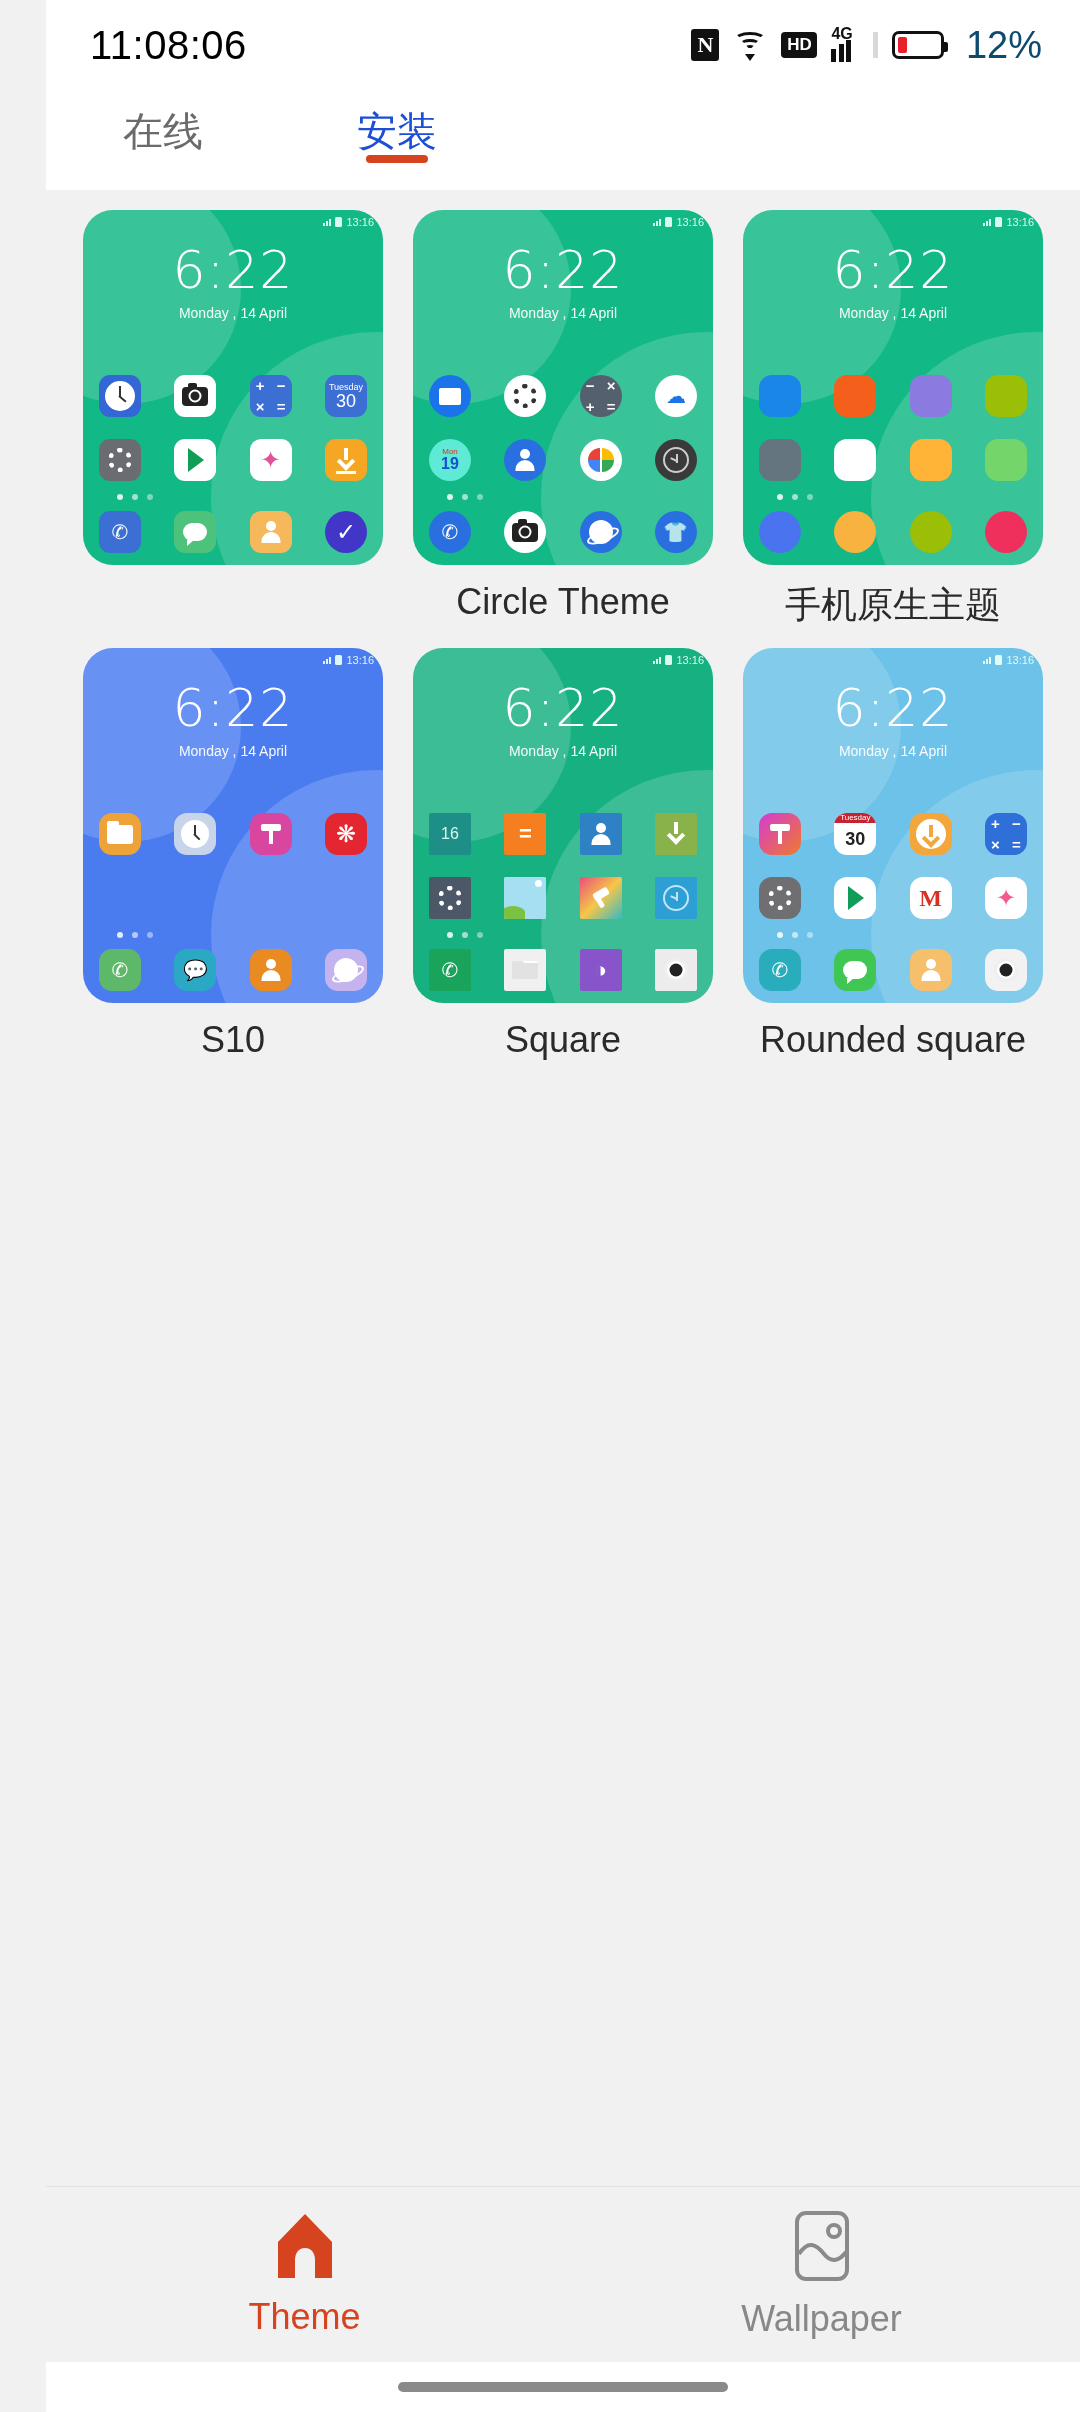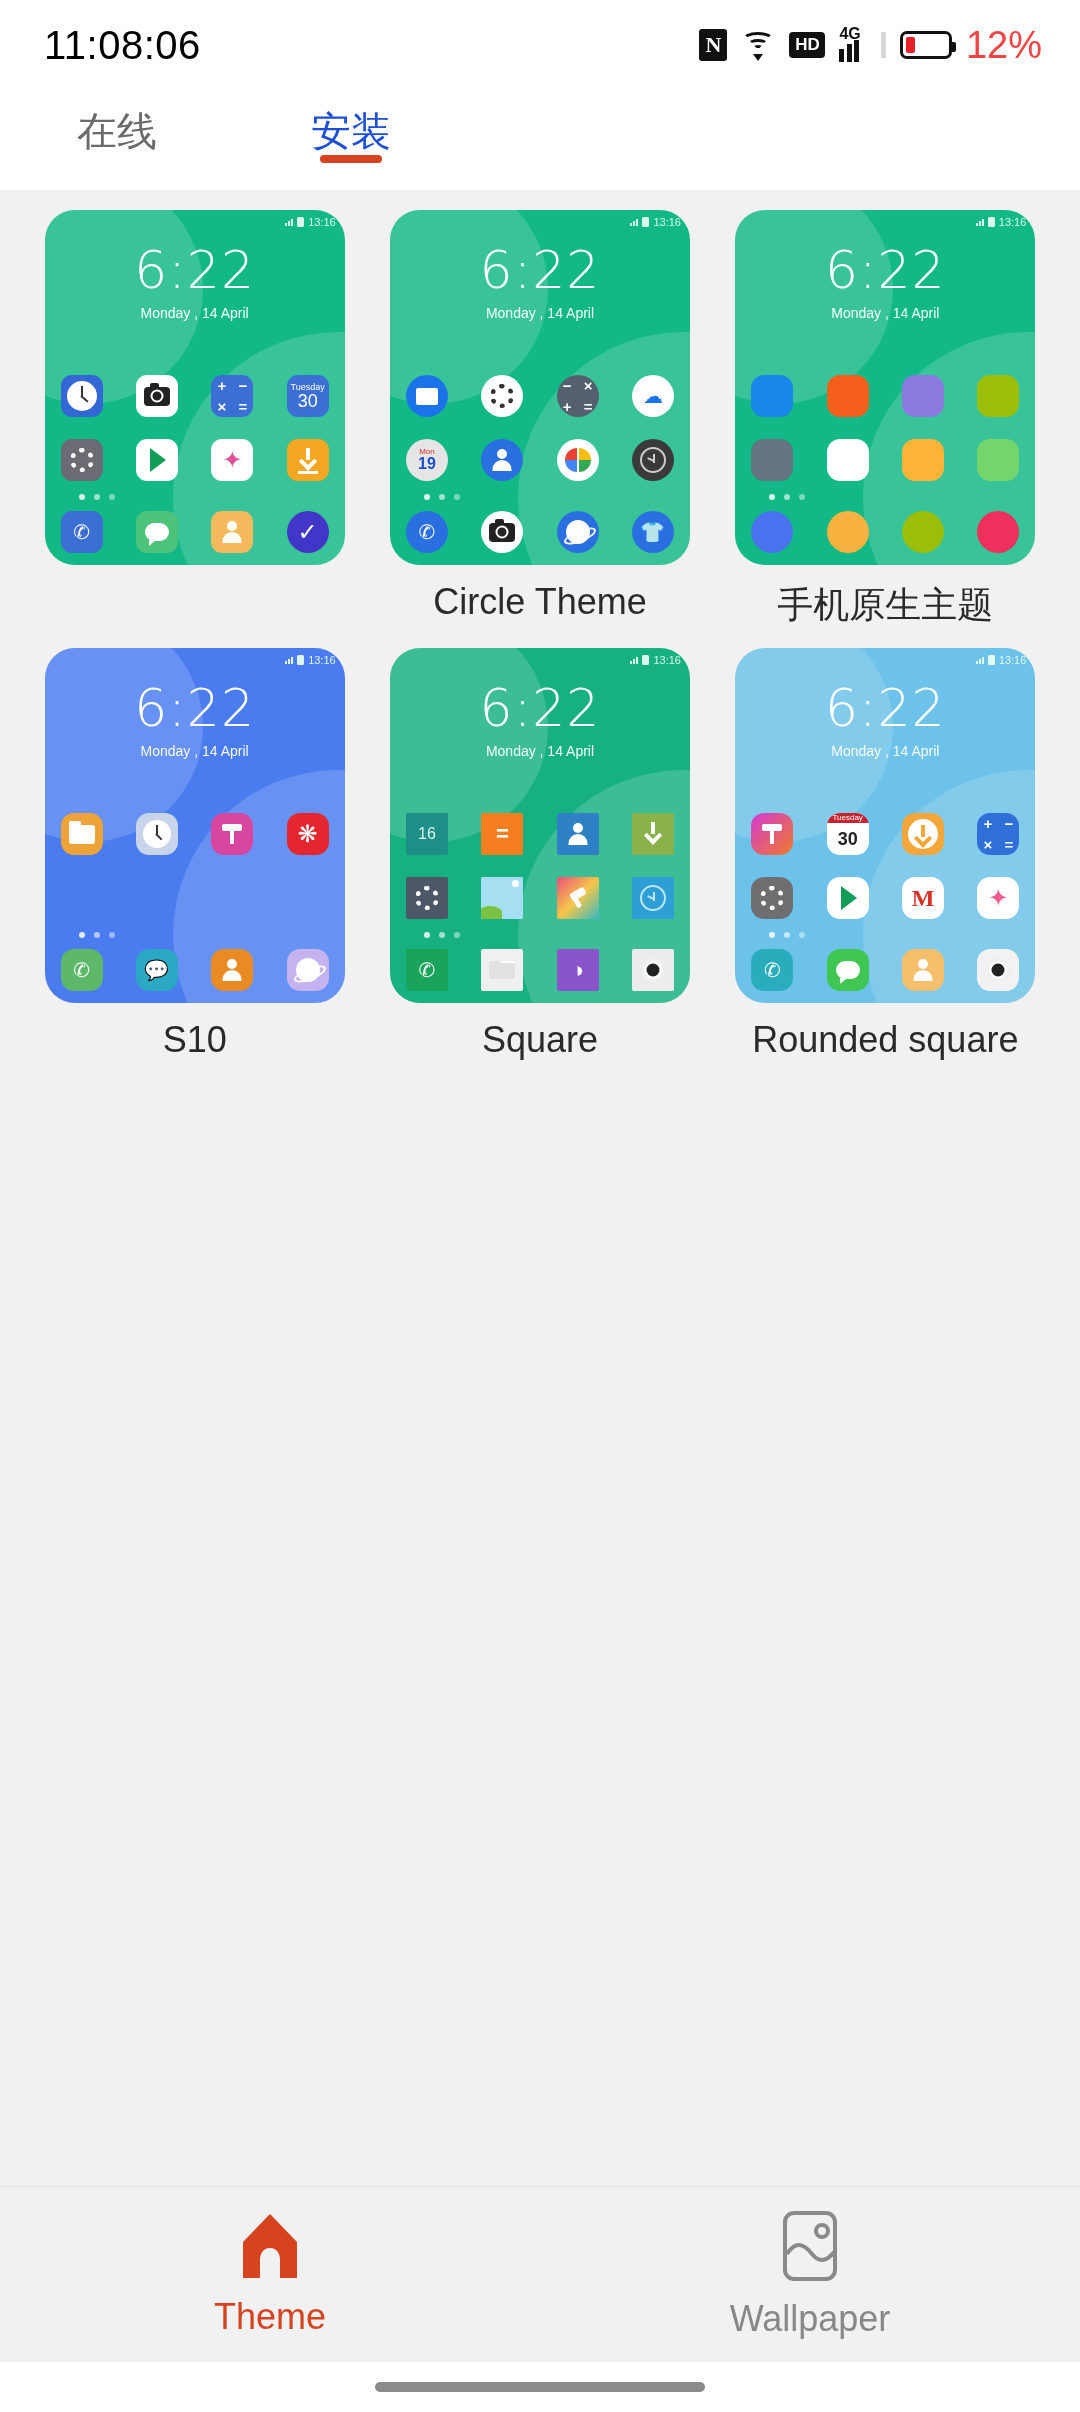--- a/index.html
+++ b/index.html
@@ -2,21 +2,21 @@
 <html><head>
 <meta charset="utf-8">
 <style>
   * { box-sizing: border-box; margin: 0; padding: 0; }
   html, body {
     width: 1080px; height: 2412px;
     background: #ffffff;
     font-family: "Liberation Sans", "DejaVu Sans", sans-serif;
     overflow: hidden;
   }
-  #app { position: relative; width: 1080px; height: 2412px; display: flex; flex-direction: column; background:#f1f1f1; }
+  #app { position: relative; width: 1080px; height: 2412px; display: flex; flex-direction: column; background:#f1f1f1;padding-left:46px; }
 
   
   .statusbar {
     height: 90px; background:#ffffff; flex: 0 0 90px;
     display:flex; align-items:center; justify-content:space-between;
     padding: 0 38px 0 44px;
   }
   .sb-time { font-size: 40px; color:#000; letter-spacing:0.5px; }
   .sb-right { display:flex; align-items:center; gap:14px; }
   .ic-nfc {
@@ -39,21 +39,21 @@
   .ic-sig b { width:5px; background:#111; display:block; }
   .ic-sig b:nth-child(1){height:8px}
   .ic-sig b:nth-child(2){height:13px}
   .ic-sig b:nth-child(3){height:18px}
   .ic-sig b:nth-child(4){height:22px}
   .ic-sig .g { position:absolute; top:-2px; left:0; font-size:16px; font-weight:bold; color:#111; line-height:1;}
   .ic-sigdim { width:5px;height:26px;background:#d8d8d8; }
   .ic-batt { width:52px;height:28px;border:3px solid #111;border-radius:7px;position:relative;display:flex;align-items:center;padding:3px; }
   .ic-batt:after { content:""; position:absolute; right:-7px; top:8px; width:4px;height:10px;background:#111;border-radius:0 2px 2px 0; }
   .ic-batt i { display:block; height:100%; width:22%; background:#e8202a; border-radius:2px; }
-  .sb-pct { font-size:38px; color:#ef4444; margin-left:0; }
+  .sb-pct { font-size:38px; color:#0c4a6e; margin-left:8px; }
 
   
   .tabbar { height:100px; background:#fff; flex:0 0 100px; display:flex; align-items:flex-start; padding-left:0; position:relative;}
   .tab { width:234px; text-align:center; position:relative; padding-top:14px; }
   .tab .lbl { font-size:40px; color:#6b6b6b; }
   .tab.active .lbl { color:#1d4ed8; }
   .tab .underline { position:absolute; bottom:-4px; left:50%; transform:translateX(-50%); width:62px; height:8px; background:#d6431f; border-radius:4px; display:none; }
   .tab.active .underline { display:block; }
 
   
@@ -326,21 +326,21 @@
                     <span>×</span>
                     <span>+</span>
                     <span>=</span>
                   </div>
                 </div>
               <div class="ico cir" style="background:#fff">
                   <span style="font-size:20px;color:#1a73e8">☁</span>
                 </div>
             </div>
             <div class="irow">
-              <div class="ico cir" style="background:#e5e5e5;flex-direction:column;line-height:1">
+              <div class="ico cir" style="background:#5eead4;flex-direction:column;line-height:1">
                 <span style="font-size:8px;color:#d93025">Mon</span>
                 <span style="font-size:16px;font-weight:bold;color:#1a4fd0">19</span>
               </div>
               <div class="ico cir" style="background:#2a6fe0">
                   <div class="g-person"></div>
                 </div>
               <div class="ico cir" style="background:#fff">
                   <div class="g-photos">
                     <i></i>
                     <i></i>

